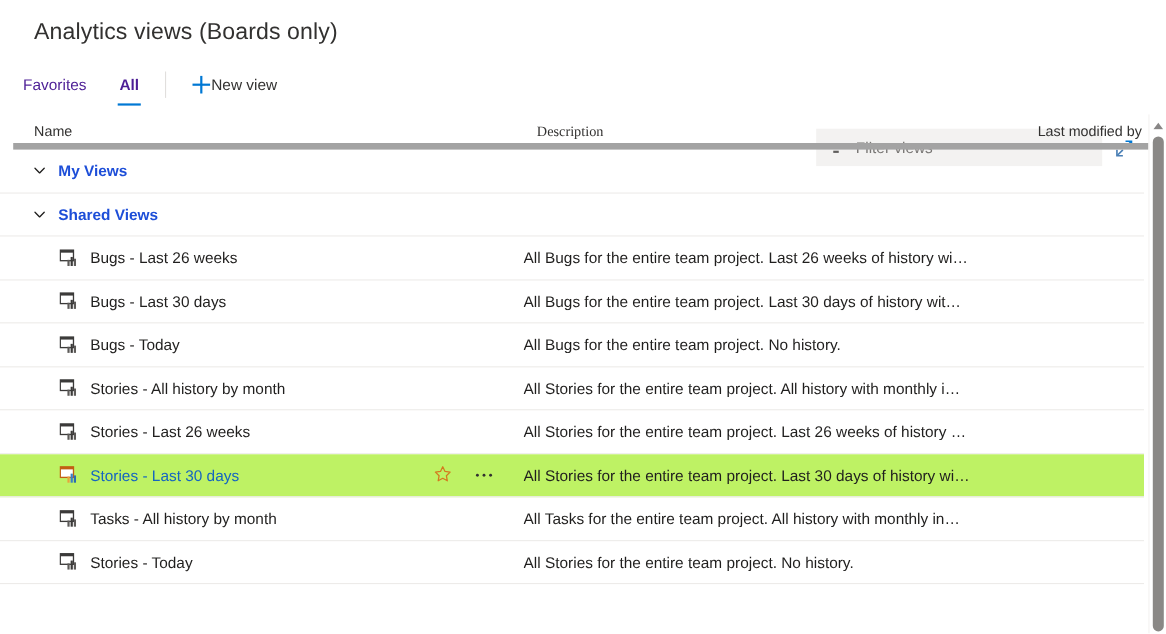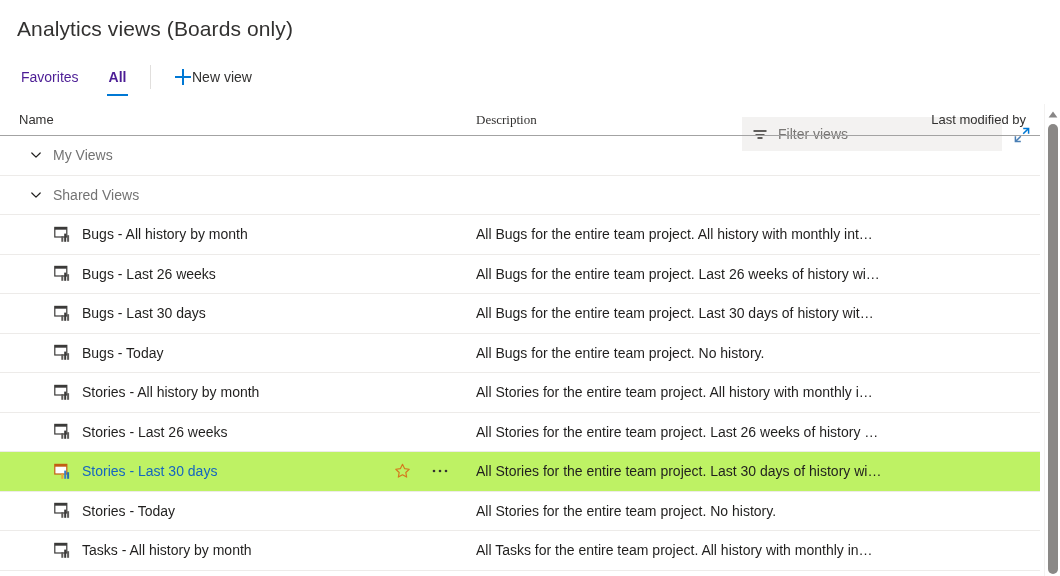--- a/index.html
+++ b/index.html
@@ -7,21 +7,21 @@
     width: 1060px; height: 576px;
     background: #ffffff;
     font-family: "Liberation Sans", sans-serif;
     color: #201f1e;
     overflow: hidden;
   }
   .page { position: relative; width: 1060px; height: 576px; background:#fff; }
 
   
   .page-title {
-    position: absolute; left: 17px; top: 15px;
+    position: absolute; left: 31px; top: 15px;
     font-size: 21px; font-weight: 400; color: #323130;
     letter-spacing: .1px; line-height: 28px;
   }
 
   
   .cmdbar {
     position: absolute; left: 0; top: 58px; width: 1060px; height: 38px;
   }
   .tabs { position: absolute; left: 19px; top: 0; display: flex; align-items: flex-start; height: 38px; }
   .tab {
@@ -71,40 +71,40 @@
   .filterbox input::placeholder { color: #797775; }
 
   .expand-btn {
     position: absolute; left: 1008px; top: 63px; width: 28px; height: 28px;
     display: flex; align-items: center; justify-content: center;
     background: none; border: none; cursor: pointer; padding: 0;
   }
 
   
   .list-head {
-    position: absolute; left: 0; top: 104px; width: 1040px; height: 32px;
-    border-bottom: 1px solid #a3a3a3;
+    position: absolute; left: 12px; top: 104px; width: 1040px; height: 32px;
+    border-bottom: 6px solid #a3a3a3;
   }
   .col-name { position: absolute; left: 19px; top: 8px; font-size: 13px; color: #323130; }
   .col-desc { position: absolute; left: 476px; top: 8px; font-size: 13px; color: #323130; font-family: Liberation Serif, serif; }
   .col-mod  { position: absolute; right: 14px; top: 8px; font-size: 13px; color: #323130; }
 
   
   .rows { position: absolute; left: 0; top: 136px; width: 1040px; height: 440px; }
   .row {
     position: relative; height: 39.5px; width: 1040px;
     border-bottom: 1px solid #edebe9; display: flex; align-items: center;
   }
   .row.group { border-bottom: 1px solid #edebe9; }
   .chev {
     position: absolute; left: 29px; width: 14px; height: 14px;
     display: flex; align-items: center; justify-content: center;
   }
   .group-label {
-    position: absolute; left: 53px; font-size: 14px; font-weight: 400; color: #737373;
+    position: absolute; left: 53px; font-size: 14px; font-weight: 700; color: #1d4ed8;
   }
   .row-icon { position: absolute; left: 54px; width: 17px; height: 17px; }
   .row-name {
     position: absolute; left: 82px; font-size: 14px; color: #201f1e;
     white-space: nowrap;
   }
   .row.selected { background: #bef264; }
   .row.selected .row-name { color: #1565c0; }
   .row-desc {
     position: absolute; left: 476px; width: 448px; font-size: 14px; color: #201f1e;
@@ -186,31 +186,20 @@
         </span>
         <span class="group-label">My Views</span>
       </div>
       <div class="row group">
         <span class="chev">
           <svg width="12" height="12" viewBox="0 0 12 12" aria-hidden="true">
             <path d="M1.8 4L6 8.2 10.2 4" fill="none" stroke="#201f1e" stroke-width="1.2" stroke-linecap="round" stroke-linejoin="round"></path>
           </svg>
         </span>
         <span class="group-label">Shared Views</span>
-      </div>
-      <div class="row">
-        <span class="row-icon"><svg width="17" height="17" viewBox="0 0 17 17" aria-hidden="true">
-            <rect x="0.8" y="1.4" width="12" height="9.6" fill="#fff" stroke="#3b3a39" stroke-width="1.2"></rect>
-            <rect x="0.8" y="1.4" width="12" height="2.3" fill="#3b3a39"></rect>
-            <rect x="7.3" y="10.2" width="2" height="5.6" fill="#5d5b59"></rect>
-            <rect x="10.2" y="7.6" width="2" height="8.2" fill="#3b3a39"></rect>
-            <rect x="13.1" y="9.2" width="2" height="6.6" fill="#5d5b59"></rect>
-          </svg></span>
-        <span class="row-name">Bugs - All history by month</span>
-        <span class="row-desc">All Bugs for the entire team project. All history with monthly int…</span>
       </div>
       <div class="row">
         <span class="row-icon"><svg width="17" height="17" viewBox="0 0 17 17" aria-hidden="true">
             <rect x="0.8" y="1.4" width="12" height="9.6" fill="#fff" stroke="#3b3a39" stroke-width="1.2"></rect>
             <rect x="0.8" y="1.4" width="12" height="2.3" fill="#3b3a39"></rect>
             <rect x="7.3" y="10.2" width="2" height="5.6" fill="#5d5b59"></rect>
             <rect x="10.2" y="7.6" width="2" height="8.2" fill="#3b3a39"></rect>
             <rect x="13.1" y="9.2" width="2" height="6.6" fill="#5d5b59"></rect>
           </svg></span>
         <span class="row-name">Bugs - Last 26 weeks</span>
@@ -286,33 +275,33 @@
         </span>
       </div>
       <div class="row">
         <span class="row-icon"><svg width="17" height="17" viewBox="0 0 17 17" aria-hidden="true">
             <rect x="0.8" y="1.4" width="12" height="9.6" fill="#fff" stroke="#3b3a39" stroke-width="1.2"></rect>
             <rect x="0.8" y="1.4" width="12" height="2.3" fill="#3b3a39"></rect>
             <rect x="7.3" y="10.2" width="2" height="5.6" fill="#5d5b59"></rect>
             <rect x="10.2" y="7.6" width="2" height="8.2" fill="#3b3a39"></rect>
             <rect x="13.1" y="9.2" width="2" height="6.6" fill="#5d5b59"></rect>
           </svg></span>
+        <span class="row-name">Tasks - All history by month</span>
+        <span class="row-desc">All Tasks for the entire team project. All history with monthly in…</span>
+      </div>
+      <div class="row">
+        <span class="row-icon"><svg width="17" height="17" viewBox="0 0 17 17" aria-hidden="true">
+            <rect x="0.8" y="1.4" width="12" height="9.6" fill="#fff" stroke="#3b3a39" stroke-width="1.2"></rect>
+            <rect x="0.8" y="1.4" width="12" height="2.3" fill="#3b3a39"></rect>
+            <rect x="7.3" y="10.2" width="2" height="5.6" fill="#5d5b59"></rect>
+            <rect x="10.2" y="7.6" width="2" height="8.2" fill="#3b3a39"></rect>
+            <rect x="13.1" y="9.2" width="2" height="6.6" fill="#5d5b59"></rect>
+          </svg></span>
         <span class="row-name">Stories - Today</span>
         <span class="row-desc">All Stories for the entire team project. No history.</span>
-      </div>
-      <div class="row">
-        <span class="row-icon"><svg width="17" height="17" viewBox="0 0 17 17" aria-hidden="true">
-            <rect x="0.8" y="1.4" width="12" height="9.6" fill="#fff" stroke="#3b3a39" stroke-width="1.2"></rect>
-            <rect x="0.8" y="1.4" width="12" height="2.3" fill="#3b3a39"></rect>
-            <rect x="7.3" y="10.2" width="2" height="5.6" fill="#5d5b59"></rect>
-            <rect x="10.2" y="7.6" width="2" height="8.2" fill="#3b3a39"></rect>
-            <rect x="13.1" y="9.2" width="2" height="6.6" fill="#5d5b59"></rect>
-          </svg></span>
-        <span class="row-name">Tasks - All history by month</span>
-        <span class="row-desc">All Tasks for the entire team project. All history with monthly in…</span>
       </div>
     </div>
 
   <div class="scrollbar">
     <button class="sb-up">
       <svg width="10" height="7" viewBox="0 0 10 7" aria-hidden="true">
         <polygon points="5,0.6 9.4,6.4 0.6,6.4" fill="#888686"></polygon>
       </svg>
     </button>
     <div class="sb-thumb"></div>

